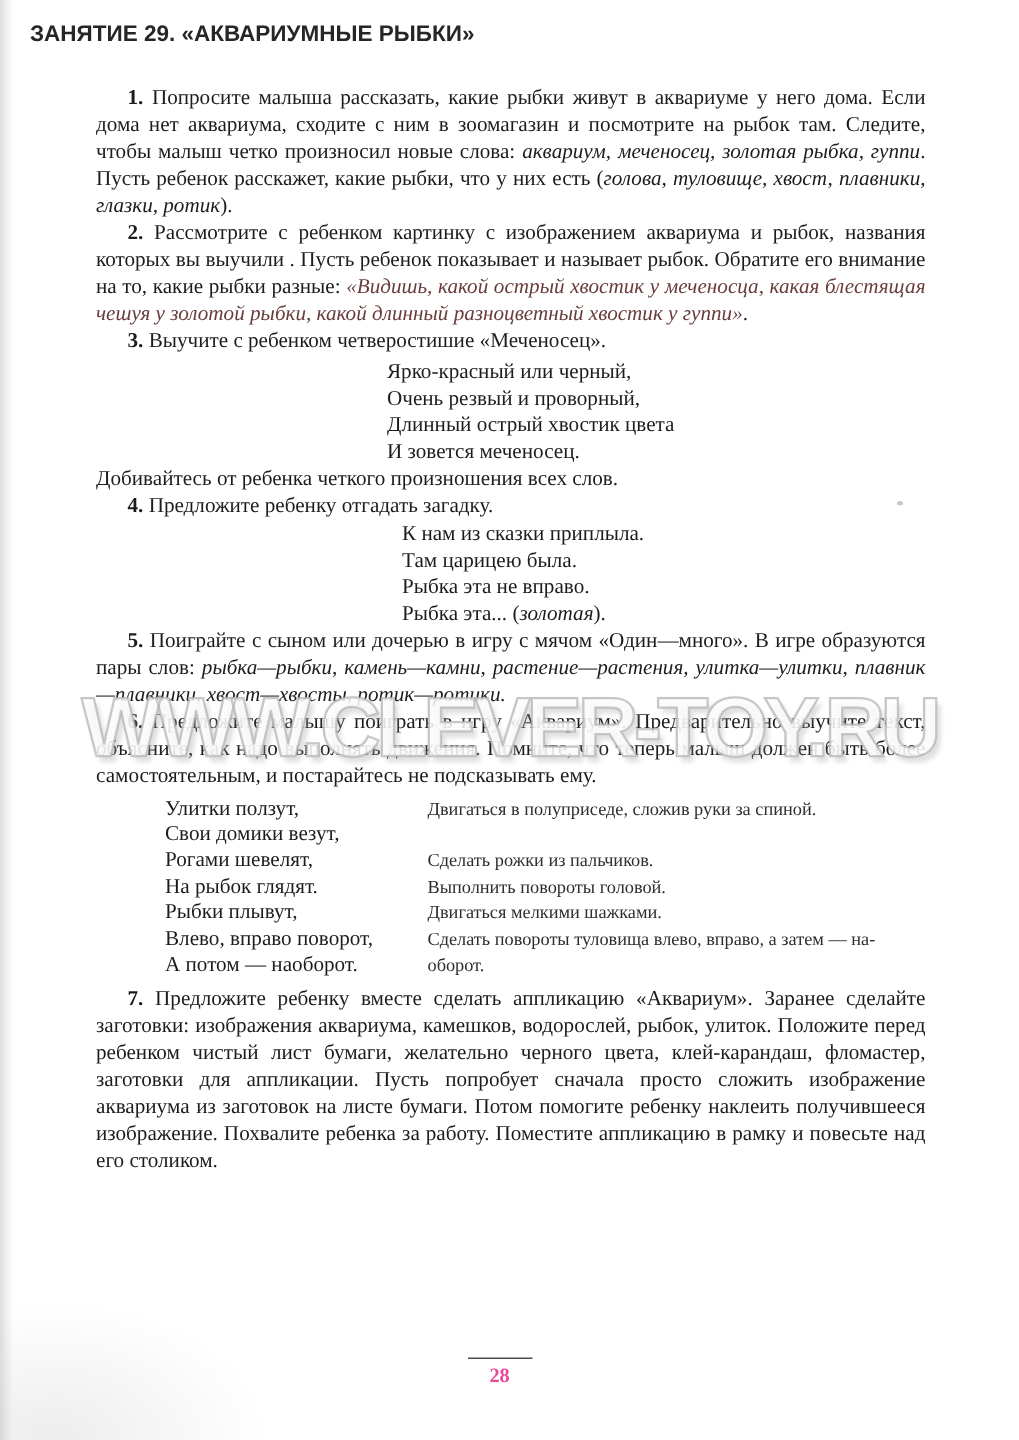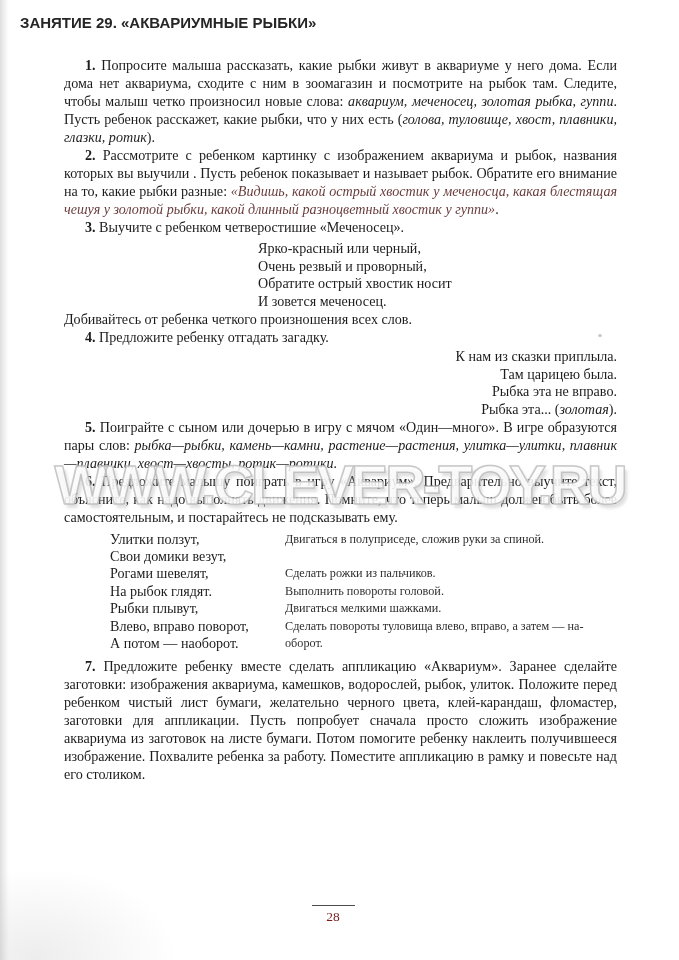--- a/index.html
+++ b/index.html
@@ -45,21 +45,21 @@
   }
   .para{margin:0;text-indent:21px;}
   .noindent{margin:0;text-indent:0;}
 
   .seg-n{}
   .seg-b{font-weight:bold;}
   .seg-i{font-style:italic;}
   .seg-ir{font-style:italic;color:#693c3c;}
 
   .poem{margin:4px 0 0 194px;line-height:17.5px;text-align:left;}
-  .poem.riddle{margin-left:204px;margin-top:2px;text-align:right;}
+  .poem.riddle{margin-left:204px;margin-top:2px;}
   .poem div{white-space:nowrap;}
 
   .game{margin:4px 0 0 0;}
   .game-row{display:flex;align-items:center;height:17.4px;}
   .game-line{
     margin-left:46px;width:175px;flex:0 0 175px;
     font-size:14.1px;white-space:nowrap;text-align:left;
   }
   .game-action{
     flex:1;font-size:12.2px;color:#2e2e2e;
@@ -84,21 +84,21 @@
   }
 
   .footer{
     position:absolute;left:305px;width:56px;top:905px;
     text-align:center;
   }
   .footer-divider{
     width:43px;margin:0 auto;border-top:1px solid #4c4c4c;height:0;
   }
   .page-number{
-    margin-top:3px;font-size:13.5px;color:#7f1d1d;
+    margin-top:3px;font-size:13.5px;color:#ec4899;font-weight:bold;
   }
 </style>
 </head>
 <body>
 
 <div class="page">
 
   <div class="edge-left"></div>
   <div class="corner-smudge"></div>
   <div class="speck" style="left:598px;top:334px;"></div>
@@ -109,21 +109,21 @@
 
     <p class="para"><span class="seg-b">1.</span><span class="seg-n"> Попросите малыша рассказать, какие рыбки живут в аквариуме у него дома. Если дома нет аквариума, сходите с ним в зоомагазин и посмотрите на рыбок там. Следите, чтобы малыш четко произносил новые слова: </span><span class="seg-i">аквариум, меченосец, золотая рыбка, гуппи</span><span class="seg-n">. Пусть ребенок расскажет, какие рыбки, что у них есть (</span><span class="seg-i">голова, туловище, хвост, плавники, глазки, ротик</span><span class="seg-n">).</span></p>
 
     <p class="para"><span class="seg-b">2.</span><span class="seg-n"> Рассмотрите с ребенком картинку с изображением аквариума и рыбок, названия которых вы выучили . Пусть ребенок показывает и называет рыбок. Обратите его внимание на то, какие рыбки разные: </span><span class="seg-ir">«Видишь, какой острый хвостик у меченосца, какая блестящая чешуя у золотой рыбки, какой длинный разноцветный хвостик у гуппи»</span><span class="seg-n">.</span></p>
 
     <p class="para"><span class="seg-b">3.</span><span class="seg-n"> Выучите с ребенком четверостишие «Меченосец».</span></p>
 
     <div class="poem">
       <div><span class="seg-n">Ярко-красный или черный,</span></div>
       <div><span class="seg-n">Очень резвый и проворный,</span></div>
-      <div><span class="seg-n">Обратите острый хвостик носит</span></div>
+      <div><span class="seg-n">Длинный острый хвостик цвета</span></div>
       <div><span class="seg-n">И зовется меченосец.</span></div>
     </div>
 
     <p class="noindent">Добивайтесь от ребенка четкого произношения всех слов.</p>
 
     <p class="para"><span class="seg-b">4.</span><span class="seg-n"> Предложите ребенку отгадать загадку.</span></p>
 
     <div class="poem riddle">
       <div><span class="seg-n">К нам из сказки приплыла.</span></div>
       <div><span class="seg-n">Там царицею была.</span></div>

